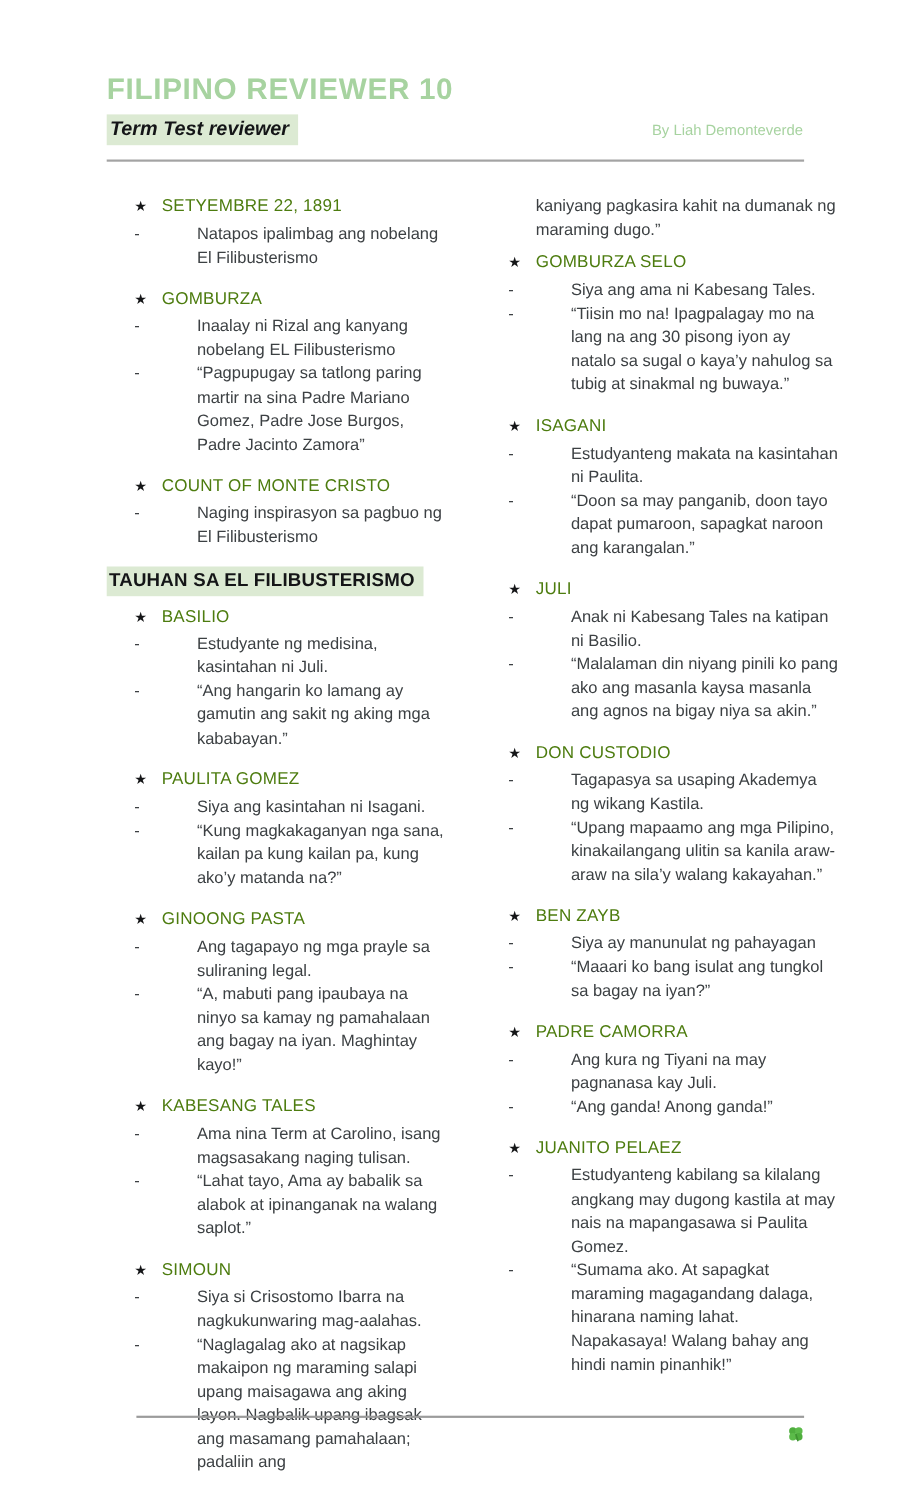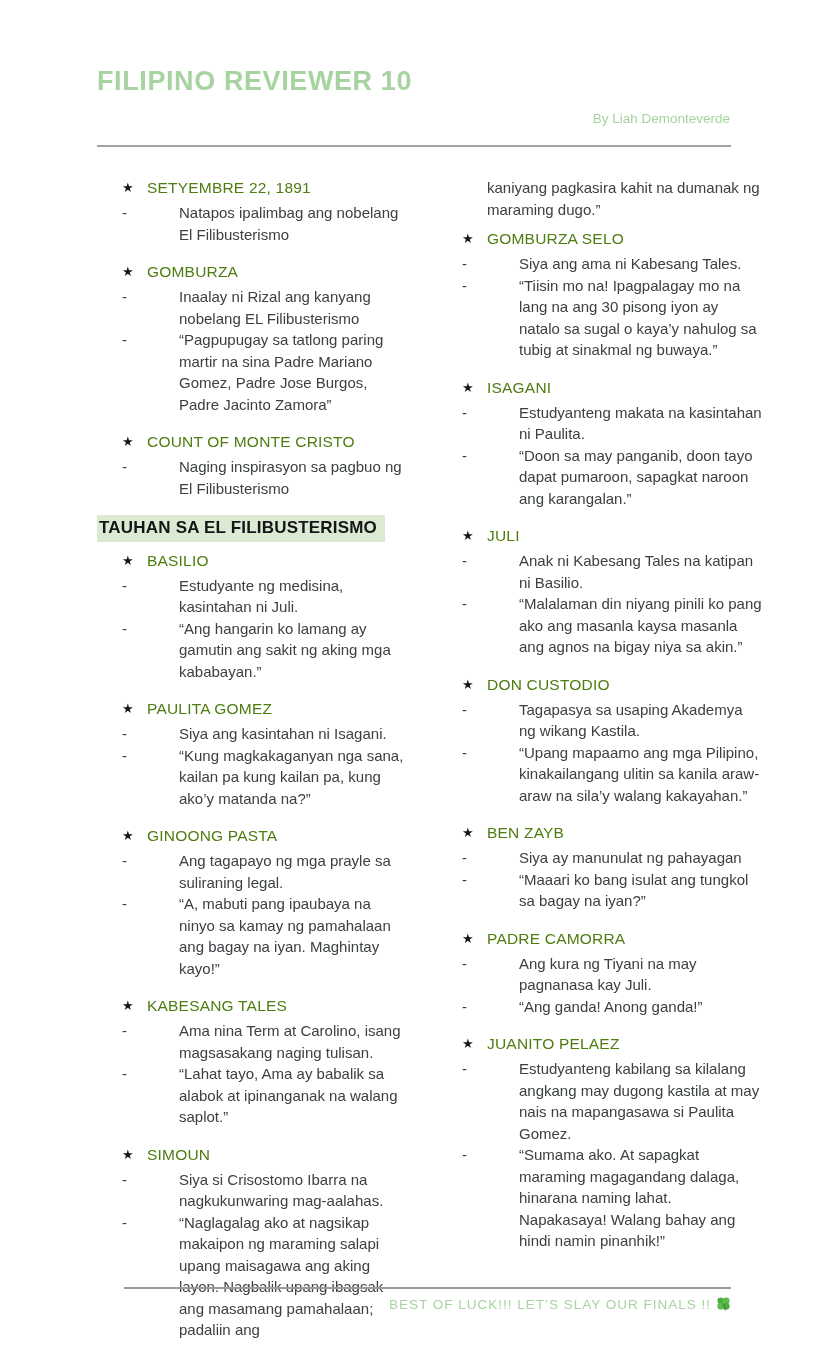--- a/index.html
+++ b/index.html
@@ -58,20 +58,21 @@
     text-align:right; font-size:13.5px; letter-spacing:1px; color:#a7d3a0;
   }
   .clover { display:inline-block; vertical-align:-2px; margin-left:5px; }
 </style>
 </head>
 <body>
 
 <div class="page">
 
   <div class="doc-title">FILIPINO REVIEWER 10</div>
+  <div class="subtitle">Term Test reviewer</div>
   <div class="byline">By Liah Demonteverde</div>
   <div class="top-rule"></div>
 
   <div class="col col-left">
 
     <div class="entry">
       <div class="entry-title-row">
         <span class="star">★</span>
         <span class="entry-title">SETYEMBRE 22, 1891</span>
       </div>
@@ -292,21 +293,21 @@
       <div class="bullet-row">
         <span class="dash">-</span>
         <span class="bullet-text">“Sumama ako. At sapagkat maraming magagandang dalaga, hinarana naming lahat. Napakasaya! Walang bahay ang hindi namin pinanhik!”</span>
       </div>
     </div>
 
   </div>
 
   <div class="footer-rule"></div>
   <div class="footer-text">
-    <span>BEST OF LUCK!!! LET’S SLAY OUR FINALS !!</span><span class="clover"><svg width="15" height="15" viewBox="0 0 15 15">
+    <span class="clover"><svg width="15" height="15" viewBox="0 0 15 15">
           <circle cx="4.8" cy="4.8" r="3.4" fill="#4fae3e"></circle>
           <circle cx="10.2" cy="4.8" r="3.4" fill="#5cbb4a"></circle>
           <circle cx="4.8" cy="10.2" r="3.4" fill="#5cbb4a"></circle>
           <circle cx="10.2" cy="10.2" r="3.4" fill="#4fae3e"></circle>
           <path d="M7.5 7.5 L9.5 14.2" stroke="#3f9232" stroke-width="1.4" fill="none"></path>
         </svg></span>
   </div>
 
 </div>
 

